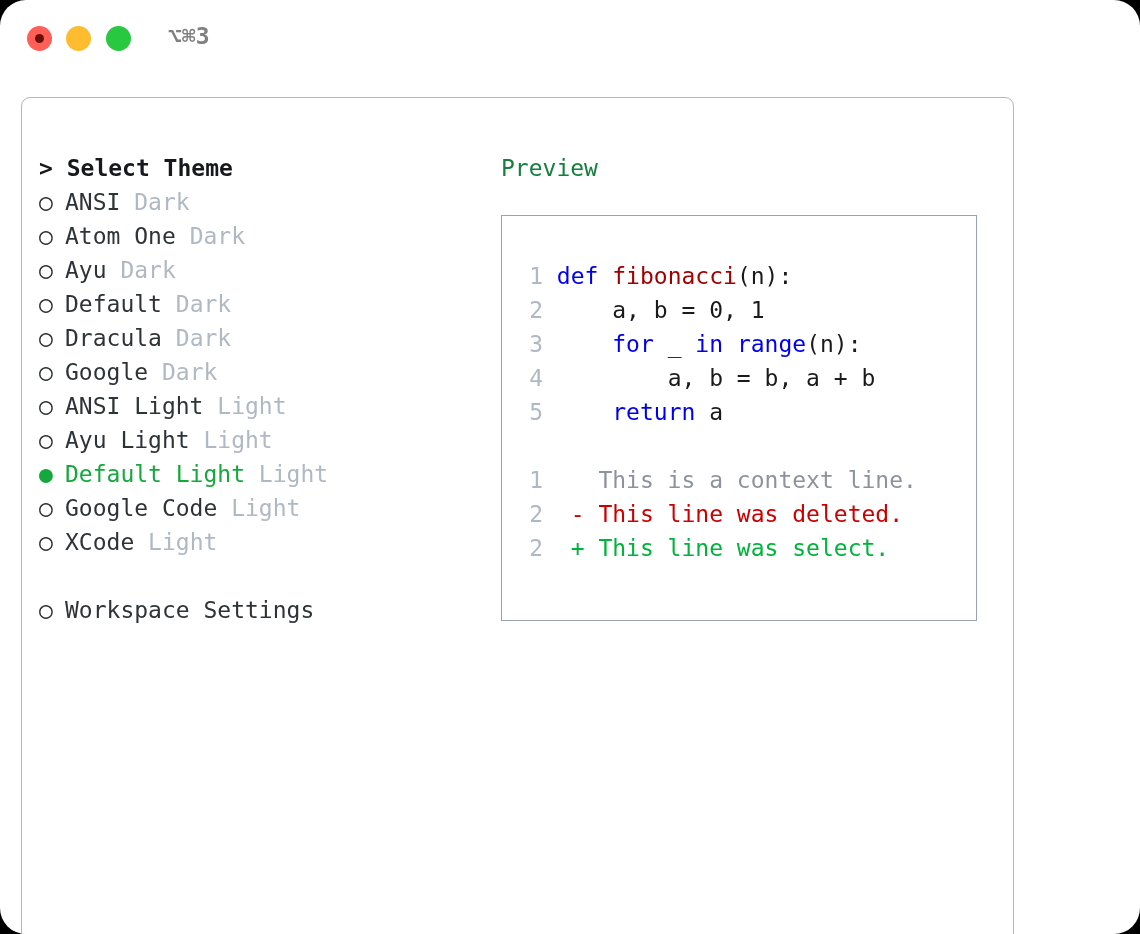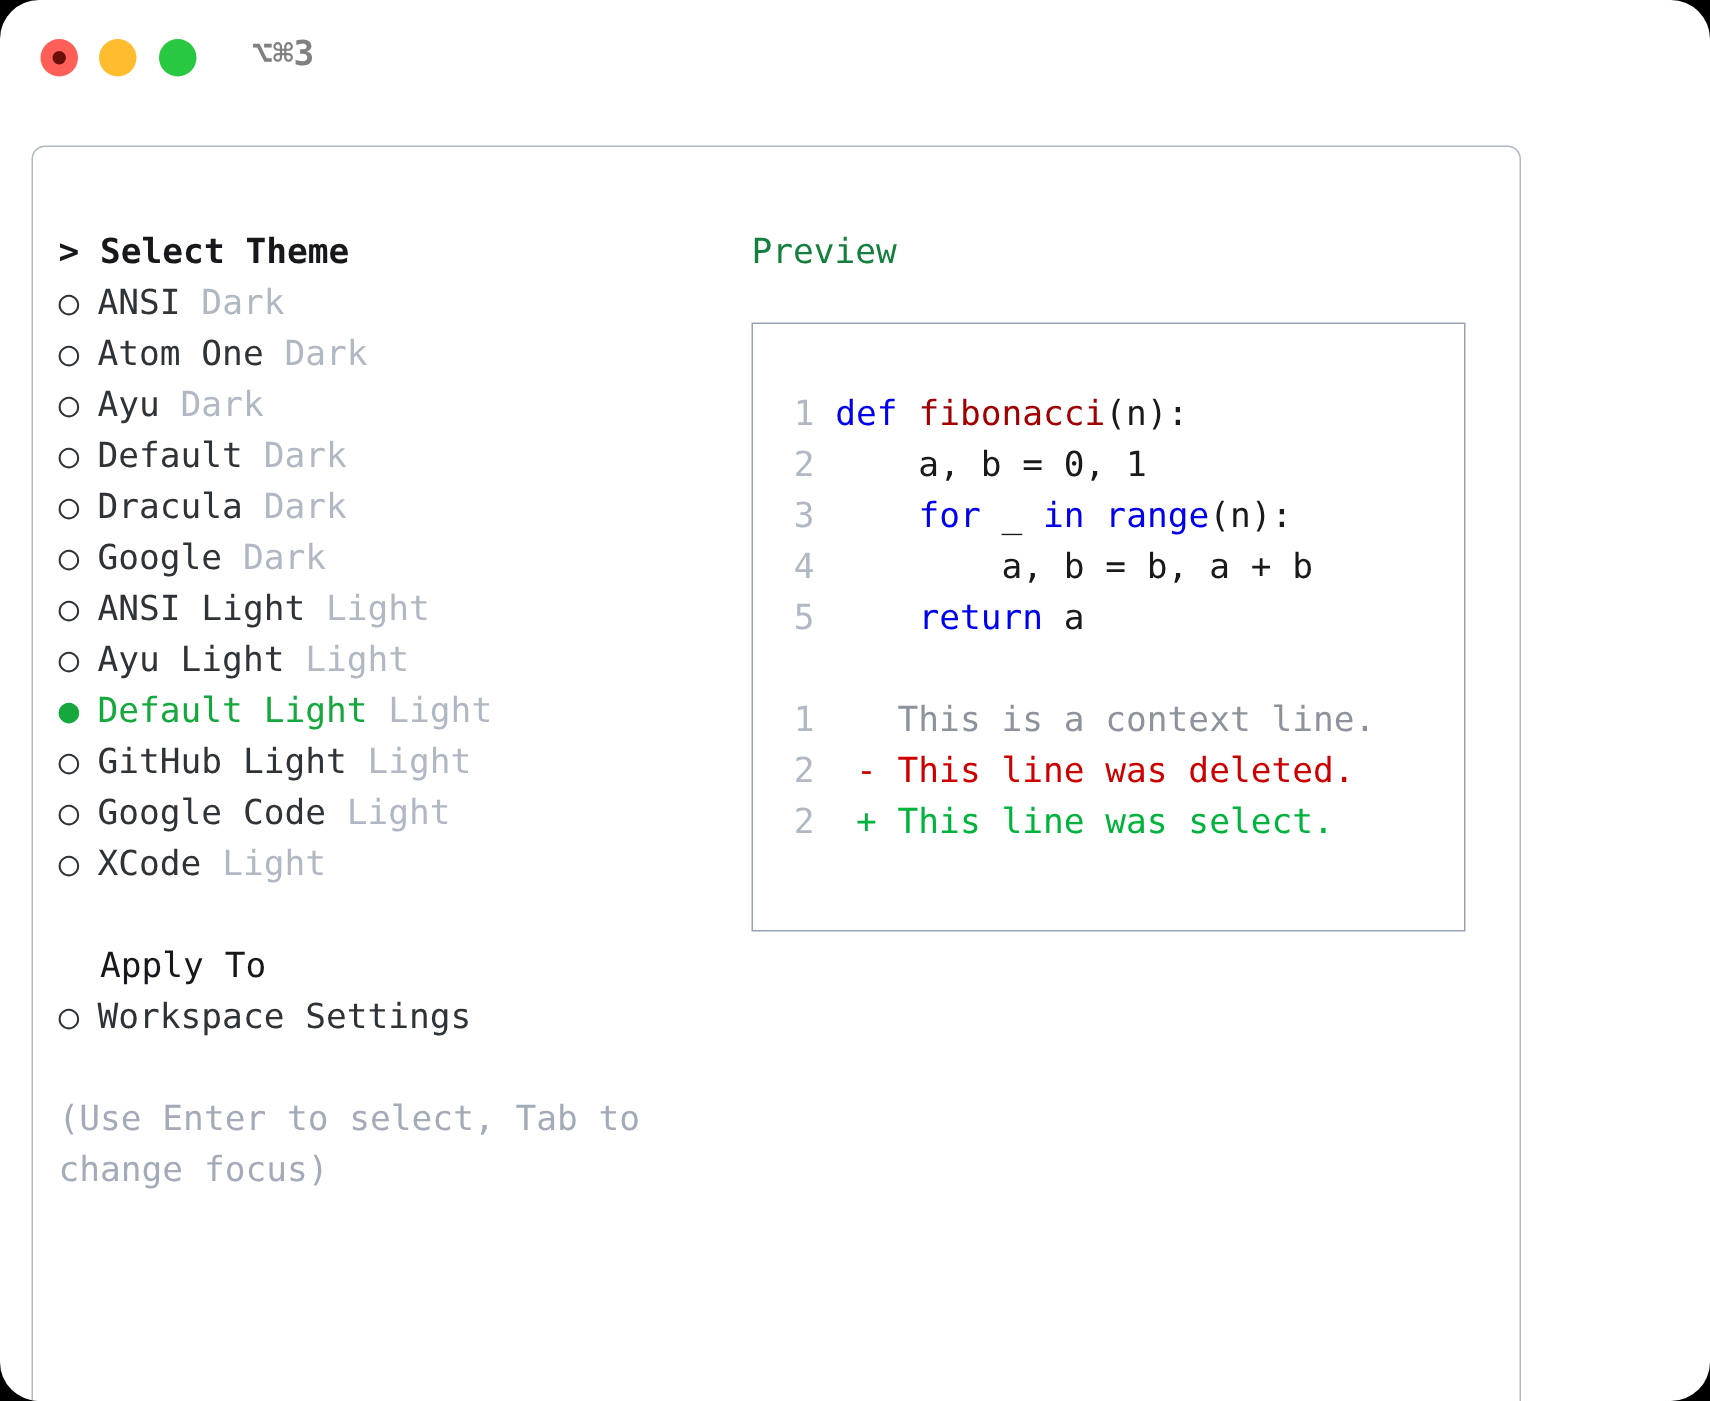--- a/index.html
+++ b/index.html
@@ -207,34 +207,31 @@
         <div id="theme-items">
             <div class="row"><span class="bullet">○ </span><span class="name">ANSI</span><span class="kind"> Dark</span></div>
             <div class="row"><span class="bullet">○ </span><span class="name">Atom One</span><span class="kind"> Dark</span></div>
             <div class="row"><span class="bullet">○ </span><span class="name">Ayu</span><span class="kind"> Dark</span></div>
             <div class="row"><span class="bullet">○ </span><span class="name">Default</span><span class="kind"> Dark</span></div>
             <div class="row"><span class="bullet">○ </span><span class="name">Dracula</span><span class="kind"> Dark</span></div>
             <div class="row"><span class="bullet">○ </span><span class="name">Google</span><span class="kind"> Dark</span></div>
             <div class="row"><span class="bullet">○ </span><span class="name">ANSI Light</span><span class="kind"> Light</span></div>
             <div class="row"><span class="bullet">○ </span><span class="name">Ayu Light</span><span class="kind"> Light</span></div>
             <div class="row selected"><span class="bullet">● </span><span class="name">Default Light</span><span class="kind"> Light</span></div>
-            <div class="row"><span class="bullet">○ </span><span class="name">GitHub Light</span><span class="kind"> Light</span></div>
             <div class="row"><span class="bullet">○ </span><span class="name">Google Code</span><span class="kind"> Light</span></div>
             <div class="row"><span class="bullet">○ </span><span class="name">XCode</span><span class="kind"> Light</span></div>
           </div>
 
         <div class="spacer-sm"></div>
 
-        <div class="list-header unfocused">  Apply To</div>
 
         <div id="apply-items">
             <div class="row"><span class="bullet">○ </span><span class="name">Workspace Settings</span></div>
           </div>
 
-        <div class="hint">(Use Enter to select, Tab to change focus)</div>
       </div>
 
       <div class="right-col">
         <div class="preview-title">Preview</div>
 
         <div class="preview-box">
           <div class="code-area" id="code-area"><div class="code-line"><span class="ln">1</span><span> </span><span class="kw">def </span><span class="fn">fibonacci</span><span class="pl">(n):</span></div><div class="code-line"><span class="ln">2</span><span> </span><span class="pl">    a, b = 0, 1</span></div><div class="code-line"><span class="ln">3</span><span> </span><span class="pl">    </span><span class="kw">for</span><span class="pl"> _ </span><span class="kw">in</span><span class="pl"> </span><span class="kw">range</span><span class="pl">(n):</span></div><div class="code-line"><span class="ln">4</span><span> </span><span class="pl">        a, b = b, a + b</span></div><div class="code-line"><span class="ln">5</span><span> </span><span class="pl">    </span><span class="kw">return</span><span class="pl"> a</span></div></div>
           <div class="diff-area" id="diff-area"><div class="code-line"><span class="ln">1</span><span class="d-ctx">    This is a context line.</span></div><div class="code-line"><span class="ln">2</span><span class="d-del">  - This line was deleted.</span></div><div class="code-line"><span class="ln">2</span><span class="d-add">  + This line was select.</span></div></div>
         </div>
       </div>

